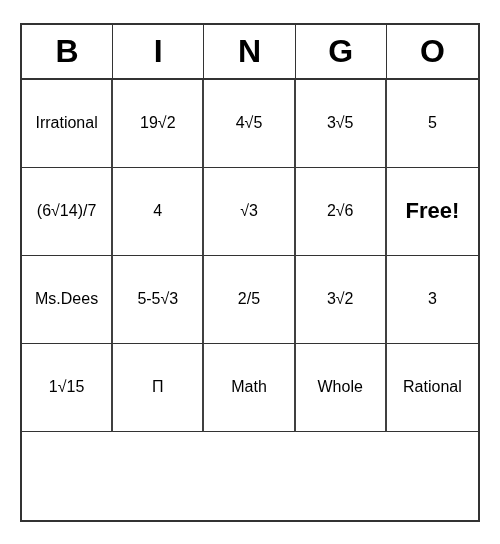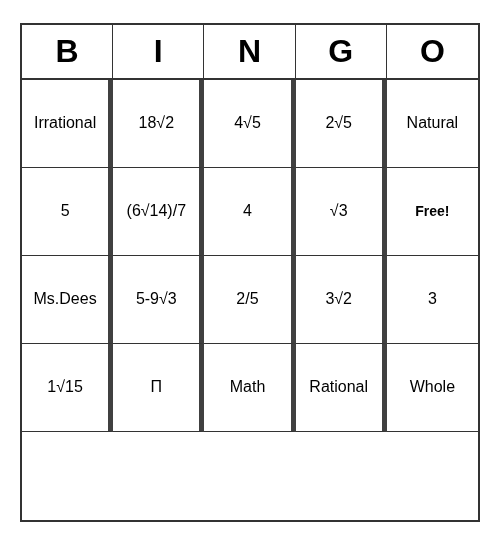--- a/index.html
+++ b/index.html
@@ -30,113 +30,113 @@
     }
     .header-cell:last-child {
       border-right: none;
     }
     .bingo-grid {
       display: grid;
       grid-template-columns: repeat(5, 1fr);
       grid-template-rows: repeat(5, 1fr);
     }
     .bingo-cell {
-      border-right: 5px solid #404040;
+      border-right: 2px solid #404040;
       border-bottom: 1px solid #333;
       min-height: 88px;
       display: flex;
       align-items: center;
       justify-content: center;
       text-align: center;
       padding: 6px 4px;
       font-size: 16px;
       line-height: 1.3;
     }
     .bingo-cell:nth-child(5n) {
       border-right: none;
     }
     .bingo-cell:nth-child(n+21) {
       border-bottom: none;
     }
     .cell-text {
       display: block;
     }
     .free-cell {
-      font-size: 14px;
+      font-size: 22px;
       font-weight: bold;
     }
   </style>
 </head>
 <body>
 
 <div class="bingo-card">
   <div class="bingo-header">
     <div class="header-cell">B</div>
     <div class="header-cell">I</div>
     <div class="header-cell">N</div>
     <div class="header-cell">G</div>
     <div class="header-cell">O</div>
   </div>
   <div class="bingo-grid" id="grid">
   <div class="bingo-cell">
         <span class="cell-text">Irrational</span>
       </div>
       <div class="bingo-cell">
-        <span class="cell-text">18√2</span>
+        <span class="cell-text">19√2</span>
       </div>
       <div class="bingo-cell">
         <span class="cell-text">4√5</span>
       </div>
       <div class="bingo-cell">
-        <span class="cell-text">2√5</span>
-      </div>
-      <div class="bingo-cell">
-        <span class="cell-text">Natural</span>
+        <span class="cell-text">3√5</span>
       </div>
       <div class="bingo-cell">
         <span class="cell-text">5</span>
       </div>
       <div class="bingo-cell">
         <span class="cell-text">(6√14)/7</span>
       </div>
       <div class="bingo-cell">
         <span class="cell-text">4</span>
       </div>
       <div class="bingo-cell">
         <span class="cell-text">√3</span>
       </div>
+      <div class="bingo-cell">
+        <span class="cell-text">2√6</span>
+      </div>
       <div class="bingo-cell free-cell">
         <span class="cell-text">Free!</span>
       </div>
       <div class="bingo-cell">
         <span class="cell-text">Ms.</span>
         <span class="cell-text">Dees</span>
       </div>
       <div class="bingo-cell">
         <span class="cell-text">5-</span>
-        <span class="cell-text">9√3</span>
+        <span class="cell-text">5√3</span>
       </div>
       <div class="bingo-cell">
         <span class="cell-text">2/5</span>
       </div>
       <div class="bingo-cell">
         <span class="cell-text">3√2</span>
       </div>
       <div class="bingo-cell">
         <span class="cell-text">3</span>
       </div>
       <div class="bingo-cell">
         <span class="cell-text">1√15</span>
       </div>
       <div class="bingo-cell">
         <span class="cell-text">Π</span>
       </div>
       <div class="bingo-cell">
         <span class="cell-text">Math</span>
       </div>
       <div class="bingo-cell">
-        <span class="cell-text">Rational</span>
+        <span class="cell-text">Whole</span>
       </div>
       <div class="bingo-cell">
-        <span class="cell-text">Whole</span>
+        <span class="cell-text">Rational</span>
       </div>
     </div>
 </div>
 
 </body></html>

